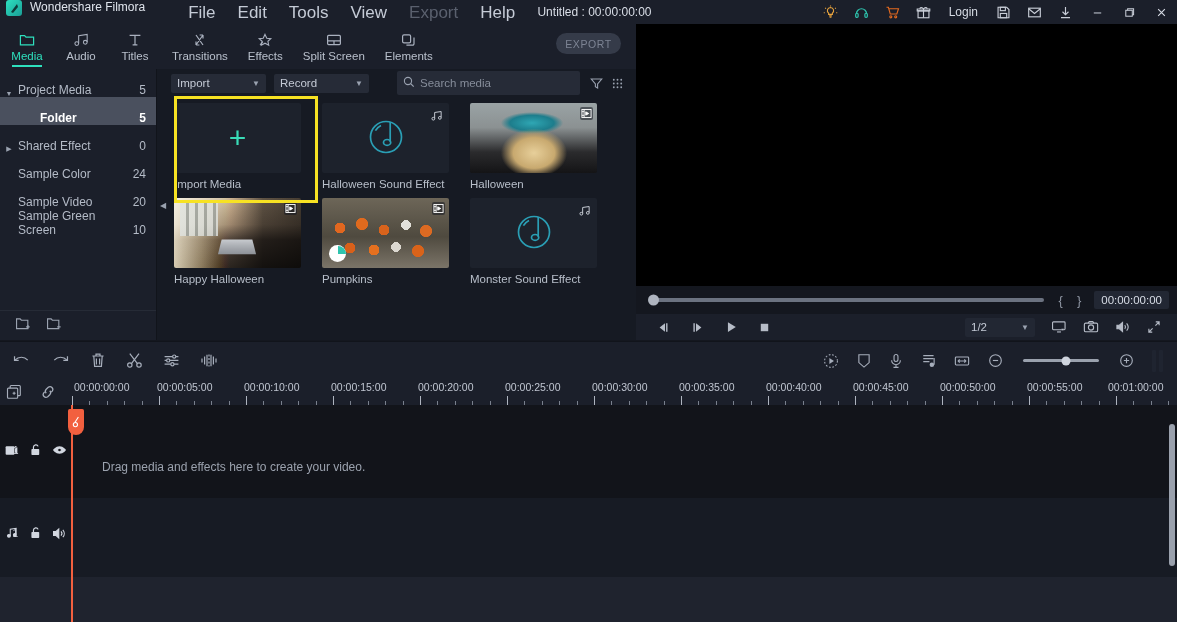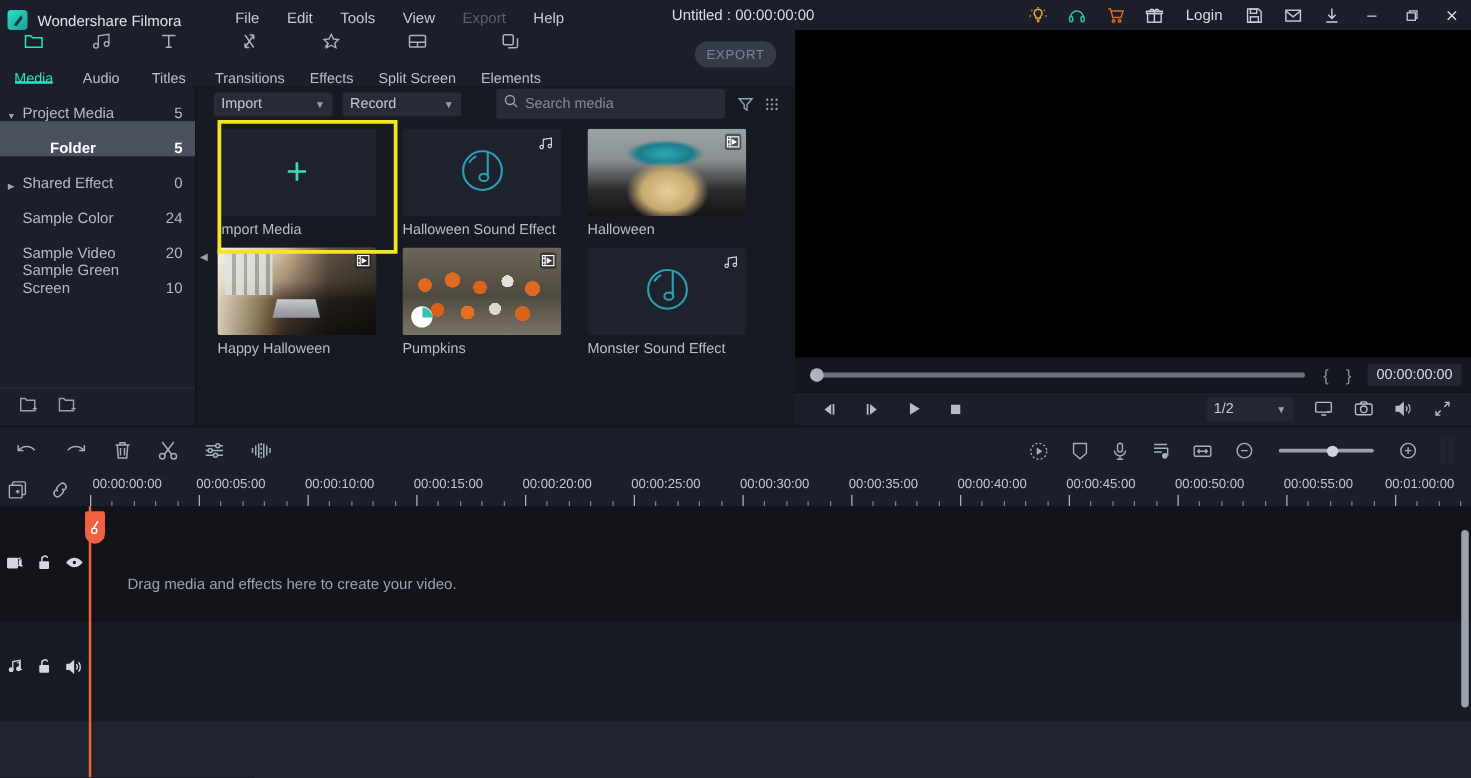--- a/index.html
+++ b/index.html
@@ -8,32 +8,32 @@
     background: #14171f;
     font-family: "Liberation Sans", sans-serif;
     color: #c9ced8;
     overflow: hidden;
   }
   .app { position: relative; width: 1177px; height: 622px; }
 
   
   .titlebar {
     position: absolute; left: 0; top: 0; width: 1177px; height: 24px;
-    background: #1b1f2a; display: flex; align-items: flex-end;
+    background: #1b1f2a; display: flex; align-items: flex-start;
   }
   .logo {
     width: 16px; height: 16px; margin-left: 6px; border-radius: 3px;
     background: linear-gradient(135deg,#2de0c0 0%,#1a9e96 100%);
     display: flex; align-items: center; justify-content: center;
     color: #0c2730; font-size: 11px; line-height: 1;
   }
   .app-title { margin-left: 8px; font-size: 12px; color: #dfe4ec; }
   .menubar { display: flex; margin-left: 32px; gap: 0; }
   .menubar .mi {
-    font-size: 12px; color: #c5cbd6; padding: 3px 11px; cursor: default;
+    font-size: 17px; color: #c5cbd6; padding: 3px 11px; cursor: default;
   }
   .menubar .mi.disabled { color: #5a606e; }
   .doc-title {
     position: absolute; left: 12px; right: 0; top: 0; height: 24px;
     display: flex; align-items: center; justify-content: center;
     font-size: 12px; color: #d9dee7; pointer-events: none;
   }
   .tb-right {
     position: absolute; right: 0; top: 0; height: 24px;
     display: flex; align-items: center; gap: 0;
@@ -45,21 +45,21 @@
   .tb-right .login { width: auto; padding: 0 10px; font-size: 12px; color: #d6dbe4; }
   .tb-right .wbtn { width: 32px; }
 
   
   .navbar {
     position: absolute; left: 0; top: 24px; width: 636px; height: 45px;
     background: #1b1f2a; display: flex; align-items: flex-start;
   }
   .navtab {
     height: 45px; display: flex; flex-direction: column; align-items: center;
-    justify-content: space-between; padding: 0 10px; min-width: 54px;
+    justify-content: center; padding: 0 10px; min-width: 54px;
     position: relative; cursor: default;
   }
   .navtab .nt-ico { height: 17px; display:flex; align-items:center; justify-content:center; color:#aab1bf; margin-bottom:2px;}
   .navtab .nt-lbl { font-size: 11.5px; color: #b9c0cc; white-space: nowrap; }
   .navtab.active .nt-lbl { color: #2ee0bd; }
   .navtab.active .nt-ico { color: #2ee0bd; }
   .navtab.active::after {
     content: ""; position: absolute; bottom: 2px; left: 12px; right: 12px;
     height: 2px; background: #2ee0bd;
   }

